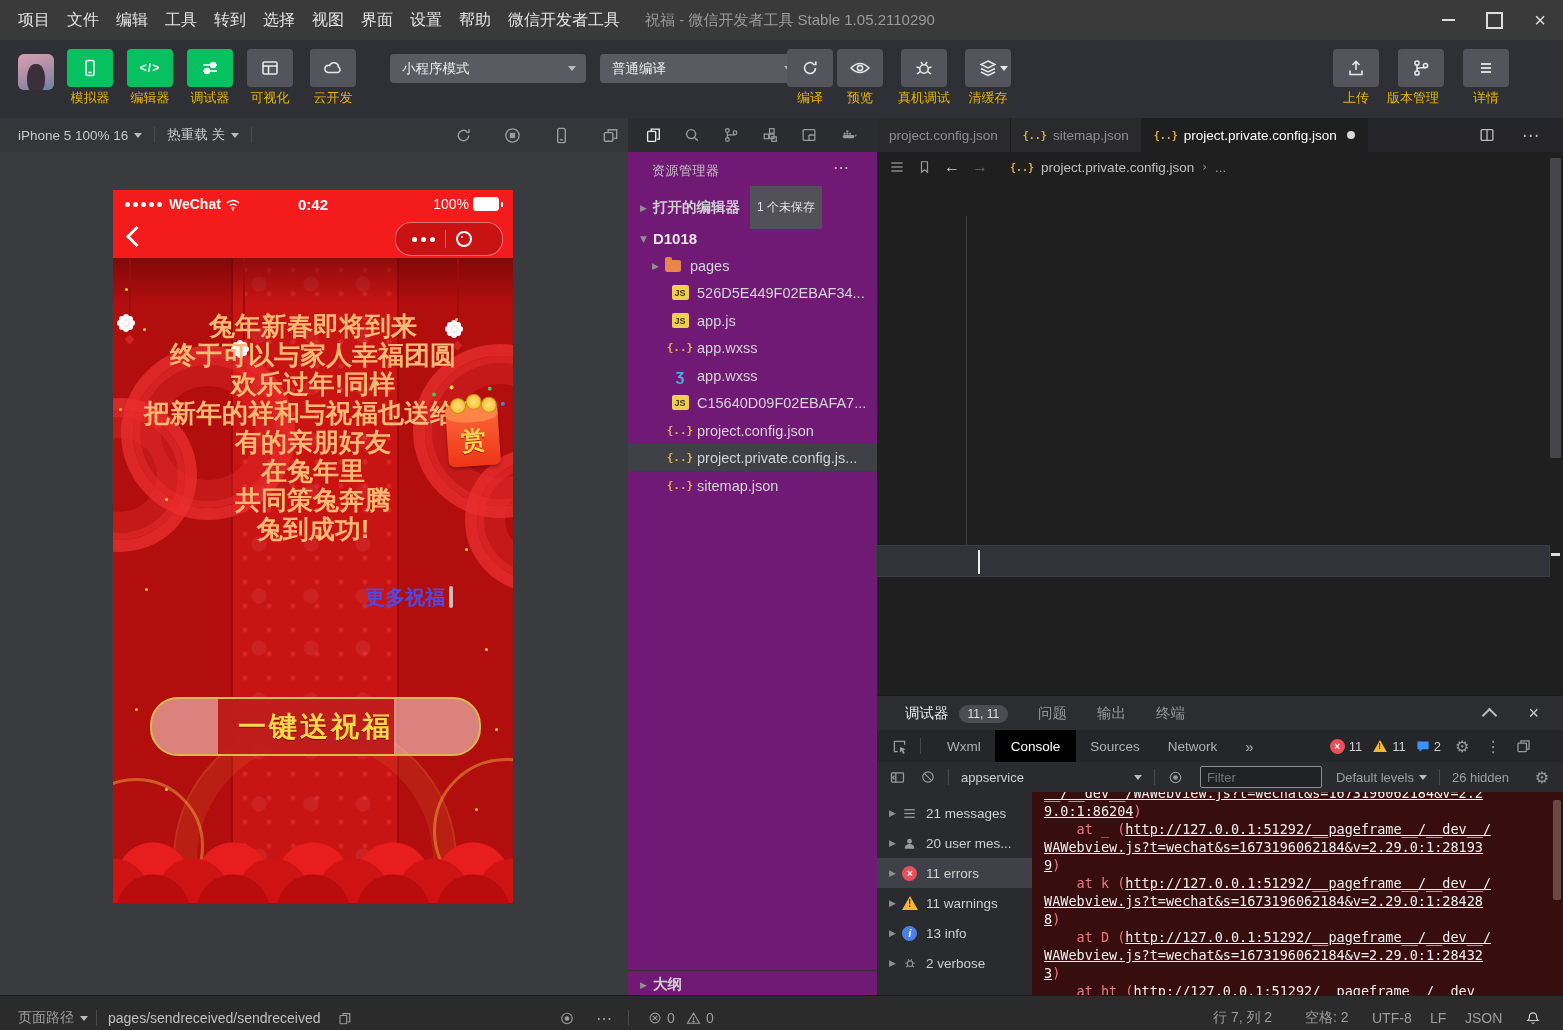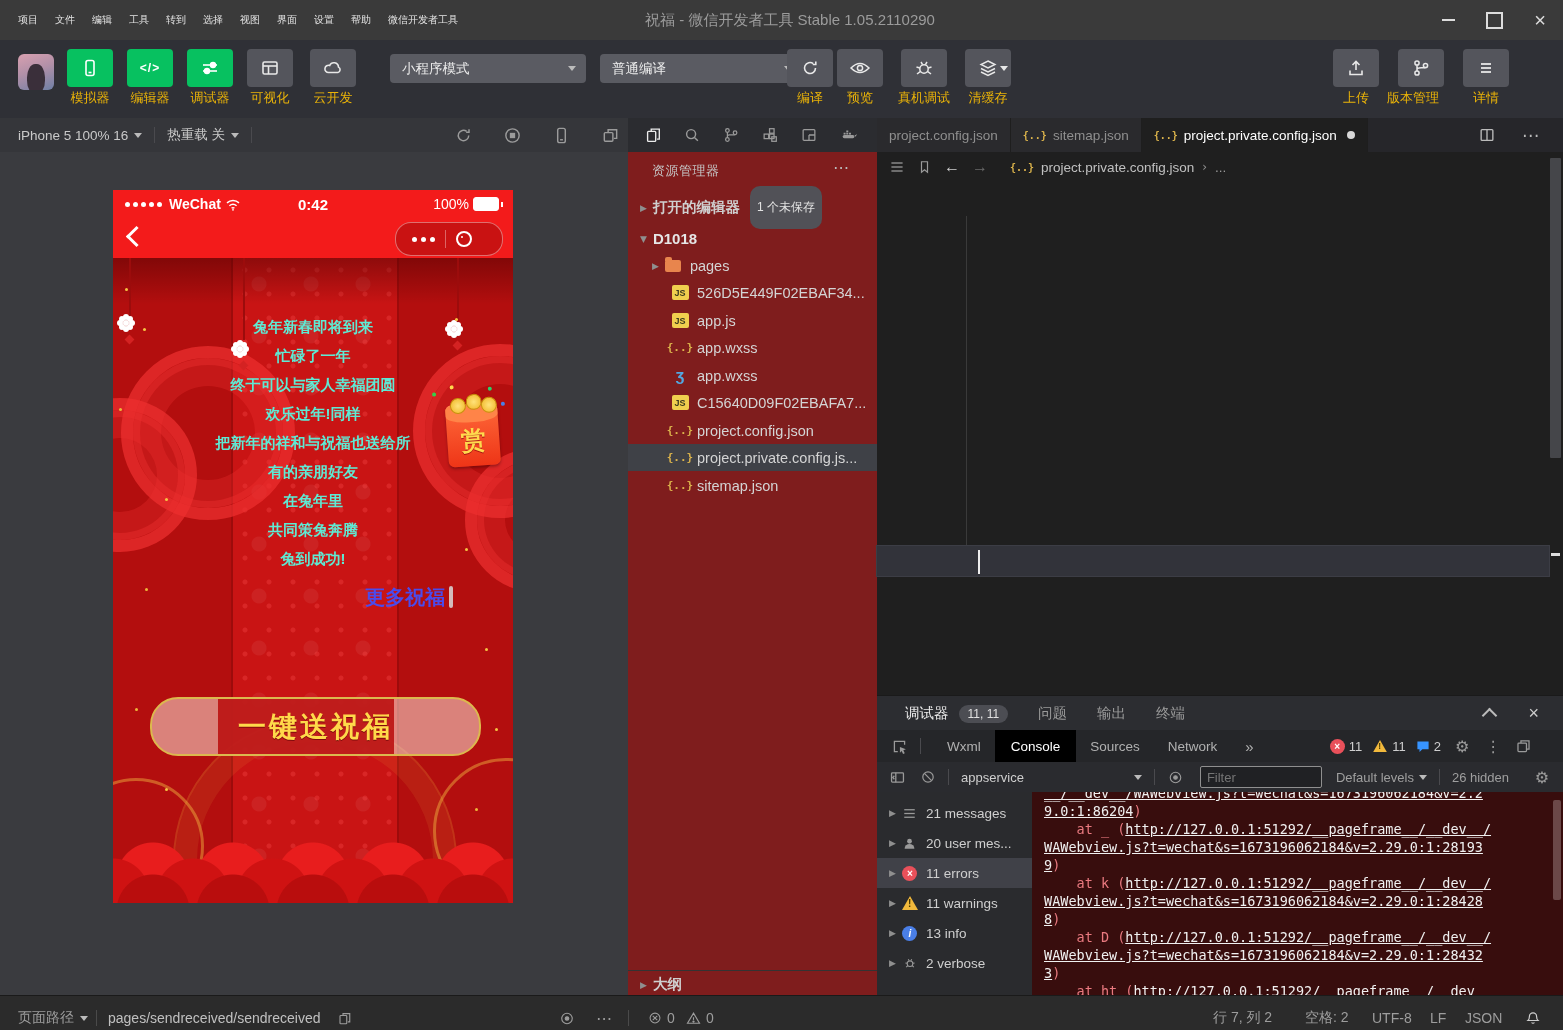--- a/index.html
+++ b/index.html
@@ -4,21 +4,21 @@
 <style>
   html,body{margin:0;padding:0;background:#141414}
   #app{position:relative;width:1563px;height:1030px;overflow:hidden;background:#1e1e1e;
        font-family:"Liberation Sans","DejaVu Sans",sans-serif;color:#ddd;font-size:14px}
   .abs{position:absolute}
   svg{display:block}
   .caret{display:inline-block;width:0;height:0;border-left:4px solid transparent;border-right:4px solid transparent;border-top:5px solid #bbb}
   .tri{font-family:"DejaVu Sans",sans-serif;color:#8f8f8f}
   
   .titlebar{left:0;top:0;width:1563px;height:40px;background:#3a3a3a;display:flex;align-items:center}
-  .menu{color:#e4e4e4;font-size:10px;margin-right:17px;white-space:nowrap}
+  .menu{color:#e4e4e4;font-size:16px;margin-right:17px;white-space:nowrap}
   .menu:first-child{margin-left:18px}
   .wintitle{position:absolute;left:590px;width:400px;text-align:center;color:#9b9b9b;font-size:15px}
   .winbtn{position:absolute;top:0;width:46px;height:40px;display:flex;align-items:center;justify-content:center;color:#ddd}
   
   .toolbar{left:0;top:40px;width:1563px;height:78px;background:#2f3036}
   .avatar{position:absolute;left:18px;top:14px;width:36px;height:36px;border-radius:6px;
           background:linear-gradient(160deg,#d8a0b0 0%,#b290a8 45%,#6f7fa5 100%);overflow:hidden}
   .avatar:after{content:"";position:absolute;left:9px;top:10px;width:18px;height:30px;border-radius:45%;background:#3a2f3a}
   .tbtn{position:absolute;top:9px;width:46px;height:38px;border-radius:4px;display:flex;align-items:center;justify-content:center;color:#fff}
   .green{background:#07c160}.grayb{background:#54555c}
@@ -54,43 +54,43 @@
   .band{position:absolute;left:0;top:0;width:400px;height:46px;background:linear-gradient(rgba(70,0,0,.45),rgba(70,0,0,0))}
   .med{position:absolute;border-radius:50%;border:12px solid rgba(238,48,48,.8);box-shadow:inset 0 0 0 7px rgba(238,48,48,.5),inset 0 0 0 28px rgba(238,48,48,.35);opacity:.9}
   .knotline{position:absolute;width:2px;background:#9c0c0c}
   .knot{position:absolute;width:6px;height:6px;background:#fff;border-radius:50%;
         box-shadow:0 -6px 0 #fff,0 6px 0 #fff,-6px 0 0 #fff,6px 0 0 #fff,-4px -4px 0 #fff,4px -4px 0 #fff,-4px 4px 0 #fff,4px 4px 0 #fff}
   .tassel{position:absolute;width:7px;height:7px;background:#d42222;transform:rotate(45deg)}
   .spark{position:absolute;width:3px;height:3px;border-radius:50%;background:#f5c542;
          box-shadow:18px 40px 0 #f5c542,-6px 120px 0 #edb83a,40px 210px 0 #f5c542,330px 30px 0 #f5c542,355px 150px 0 #edb83a,340px 260px 0 #f5c542,20px 300px 0 #edb83a,360px 360px 0 #f5c542,10px 420px 0 #edb83a,370px 440px 0 #f5c542,40px 500px 0 #f5c542,350px 520px 0 #edb83a}
   .cloudg{position:absolute;border:3px solid rgba(244,188,66,.45);border-radius:50%}
   .orn{position:absolute;left:60px;top:460px;width:280px;height:280px;border-radius:50%;border:2px solid rgba(244,188,66,.22);box-shadow:inset 0 0 0 22px rgba(244,188,66,.10)}
-  .pmsg{position:absolute;left:0;top:54px;width:400px;text-align:center;color:#5eead4;font-size:15px;line-height:29px;font-weight:bold}
+  .pmsg{position:absolute;left:0;top:54px;width:400px;text-align:center;color:#fdba74;font-size:26px;line-height:29px;font-weight:bold}
   .pmore{position:absolute;left:252px;top:326px;color:#4b4bec;font-size:20px;font-weight:bold}
   .pmorebar{position:absolute;left:336px;top:328px;width:4px;height:22px;border-radius:2px;background:#d9d9d9;opacity:.85}
   .envelope{position:absolute;left:334px;top:146px;width:52px;height:62px;border-radius:6px;background:linear-gradient(#ff6a3a,#ee3517);transform:rotate(-4deg);box-shadow:0 2px 3px rgba(0,0,0,.3)}
   .envelope:before{content:"";position:absolute;left:0;top:0;width:52px;height:18px;border-radius:6px 6px 40% 40%;background:#ff8448}
   .coin{position:absolute;width:14px;height:14px;border-radius:50%;background:radial-gradient(#ffe27a,#f0b422);border:1px solid #c8920e}
   .envchar{position:absolute;left:0;top:20px;width:52px;text-align:center;color:#ffd94d;font-size:25px;font-weight:bold;text-shadow:0 1px 0 #a81414}
   .confetti i{position:absolute;width:4px;height:4px;border-radius:50%}
   .cta{position:absolute;left:37px;top:439px;width:327px;height:55px;border-radius:28px;background:rgba(250,226,214,.55);border:2px solid #dcb84e;display:flex;align-items:center;justify-content:center}
   .cta:before{content:"";position:absolute;left:66px;top:0;width:176px;height:55px;background:rgba(186,14,14,.88)}
   .ctatext{position:relative;color:#ffd94a;font-size:28px;font-weight:bold;letter-spacing:3px;text-shadow:0 1px 0 #7e0c0c}
   .wave{position:absolute;left:0;width:400px;height:70px;background-repeat:repeat-x;background-size:80px 200px}
   .wbase{position:absolute;left:0;top:618px;width:400px;height:27px;background:#a30909}
   
   .activitybar{left:628px;top:118px;width:249px;height:34px;background:#2b2c30;display:flex;align-items:center;border-bottom:1px solid #222}
   .act{margin-left:21px;color:#9a9a9a}
-  .explorer{left:628px;top:152px;width:249px;height:843px;background:#7f1d1d;border-right:6px solid #c4b5fd}
+  .explorer{left:628px;top:152px;width:249px;height:843px;background:#701a75;border-right:6px solid #c4b5fd}
   .exh{position:absolute;left:24px;top:10px;font-size:13px;color:#c5c5c5;letter-spacing:.5px}
   .exmore{position:absolute;right:28px;top:6px;color:#bbb;font-size:16px}
   .exrow{position:absolute;left:0;width:249px;height:27px;display:flex;align-items:center;color:#d4d4d4;font-size:14.5px}
   .exsel{background:#3f4147}
   .chev9{font-size:9px;margin:0 6px 0 12px}
-  .badge{background:#515157;border-radius:10px;color:#e2e2e2;font-size:12px;padding:13px 7px;margin-left:10px}
+  .badge{background:#515157;border-radius:1px;color:#e2e2e2;font-size:12px;padding:13px 7px;margin-left:10px}
   .fico{width:20px;margin-right:7px;display:flex;justify-content:center;align-items:center;flex:none}
   .jsico{width:17px;height:15px;background:#f0cf4e;border-radius:2px;color:#3a3a1e;font-size:9px;font-weight:bold;display:flex;align-items:center;justify-content:center}
   .jsonico{color:#dcb44c;font-weight:bold;font-size:11px;font-family:"DejaVu Sans Mono",monospace}
   .wxssico{color:#53a7e0;font-weight:bold;font-size:16px}
   .folderico{position:relative;width:16px;height:12px;background:#e8854d;border-radius:2px}
   .folderico:before{content:"";position:absolute;left:0;top:-3px;width:7px;height:4px;background:#e8854d;border-radius:2px 2px 0 0}
   
   .tabbar{left:877px;top:118px;width:686px;height:34px;background:#26262a;display:flex}
   .tab{height:34px;display:flex;align-items:center;padding:0 12px;background:#2a2a2d;border-right:1px solid #1e1e1e;color:#8f8f8f;font-size:13.5px;white-space:nowrap}
   .tabactive{background:#1f1f1f;color:#fff}
@@ -388,21 +388,20 @@
         <div class="tassel" style="left:127px;top:104px"></div>
         <div class="knotline" style="left:344px;top:0;height:64px"></div>
         <div class="knot" style="left:338px;top:68px"></div>
         <div class="tassel" style="left:341px;top:84px"></div>
         <div class="spark" style="left:12px;top:30px"></div>
         <div class="cloudg" style="left:-45px;top:520px;width:130px;height:130px"></div>
         <div class="cloudg" style="left:320px;top:500px;width:140px;height:140px"></div>
         <div class="orn"></div>
         <div class="pmsg">
           <div>兔年新春即将到来</div>
-          <div>忙碌了一年</div>
           <div>终于可以与家人幸福团圆</div>
           <div>欢乐过年!同样</div>
           <div>把新年的祥和与祝福也送给所</div>
           <div>有的亲朋好友</div>
           <div>在兔年里</div>
           <div>共同策兔奔腾</div>
           <div>兔到成功!</div>
         </div>
         <div class="envelope">
           <span class="coin" style="left:5px;top:-7px"></span>

